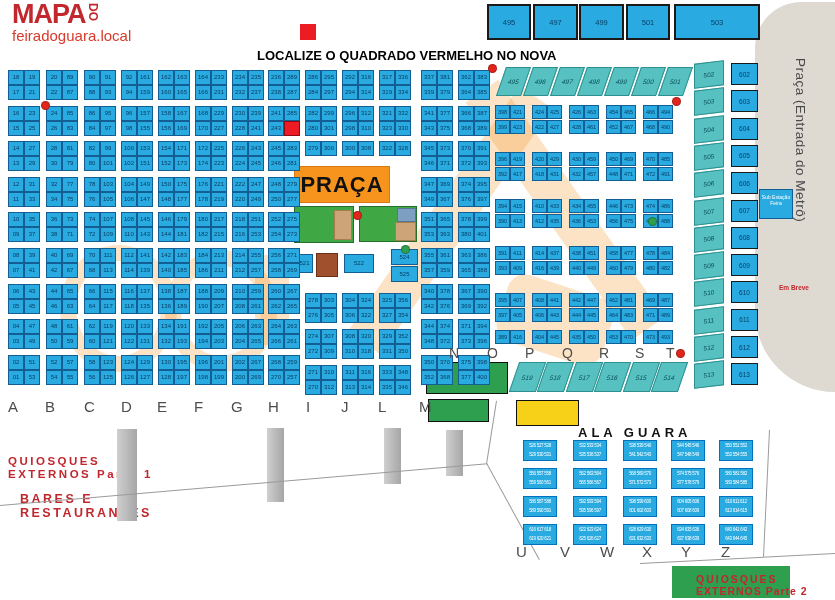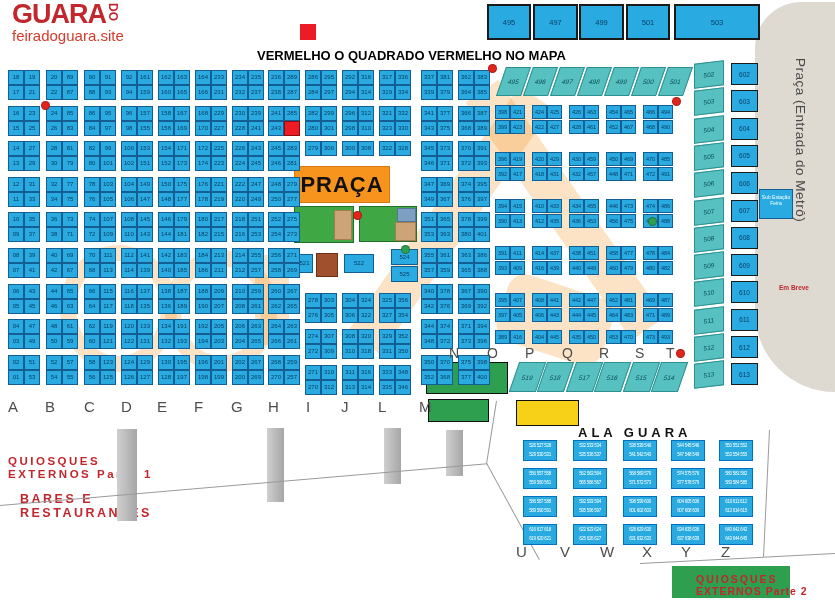--- a/index.html
+++ b/index.html
@@ -73,29 +73,29 @@
   <div class="wm" style="left:545px;top:65px;width:40px;height:290px;transform:rotate(-35deg);"></div>
   <div class="wm" style="left:500px;top:285px;width:110px;height:70px;border-radius:18px;transform:rotate(18deg);"></div>
 
   <div class="abs metro" style="left:755px;top:2px;width:80px;height:390px;"></div>
   <div class="abs metro-label" style="left:793px;top:58px;height:230px;">Praça (Entrada do Metrô)</div>
   <div class="abs embreve" style="left:779px;top:284px;">Em Breve</div>
 
   <div class="abs" style="left:12px;top:2px;">
     <div style="display:flex;align-items:flex-start;">
       <div>
-        <div class="logo-line">GUARA</div>
+        <div class="logo-line">MAPA</div>
       </div>
       <div class="logo-do" style="margin-left:2px;margin-top:1px;writing-mode:vertical-rl;">DO</div>
     </div>
-    <div class="logo-site">feiradoguara.site</div>
+    <div class="logo-site">feiradoguara.local</div>
   </div>
 
   <div class="abs legend-square" style="left:300px;top:24px;"></div>
-  <div class="abs map-title" style="left:257px;top:48px;">VERMELHO O QUADRADO VERMELHO NO MAPA</div>
+  <div class="abs map-title" style="left:257px;top:48px;">LOCALIZE O QUADRADO VERMELHO NO NOVA</div>
 
   <div class="abs praca" style="left:294px;top:166px;width:94px;height:35px;">PRAÇA</div>
   <div class="abs greenblock" style="left:294px;top:206px;width:58px;height:35px;">
     <div class="abs taninset" style="left:39px;top:3px;width:16px;height:28px;"></div>
   </div>
   <div class="abs greenblock" style="left:359px;top:206px;width:56px;height:34px;">
     <div class="abs steelinset" style="left:37px;top:1px;width:17px;height:12px;"></div>
     <div class="abs taninset" style="left:35px;top:15px;width:19px;height:17px;"></div>
   </div>
   <div class="cell" style="left:296px;top:254px;width:17px;height:19px;line-height:17px;">521</div>

